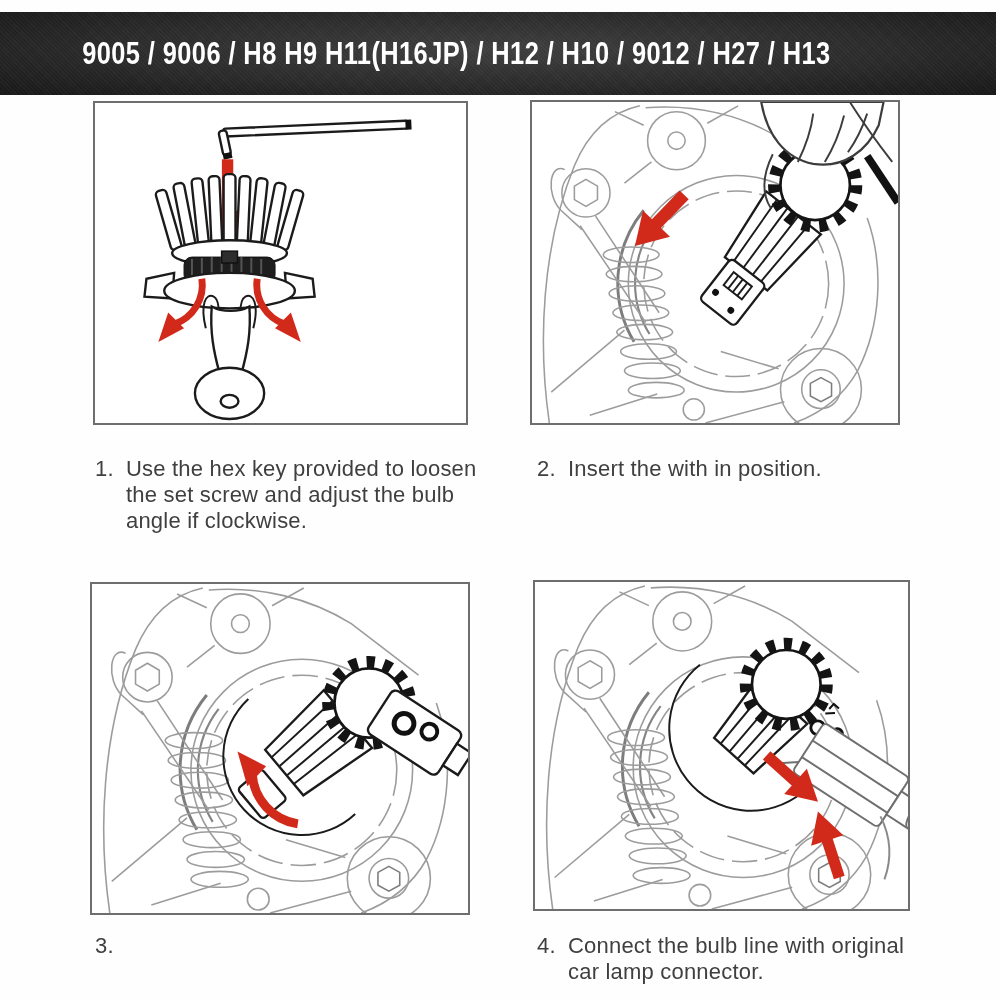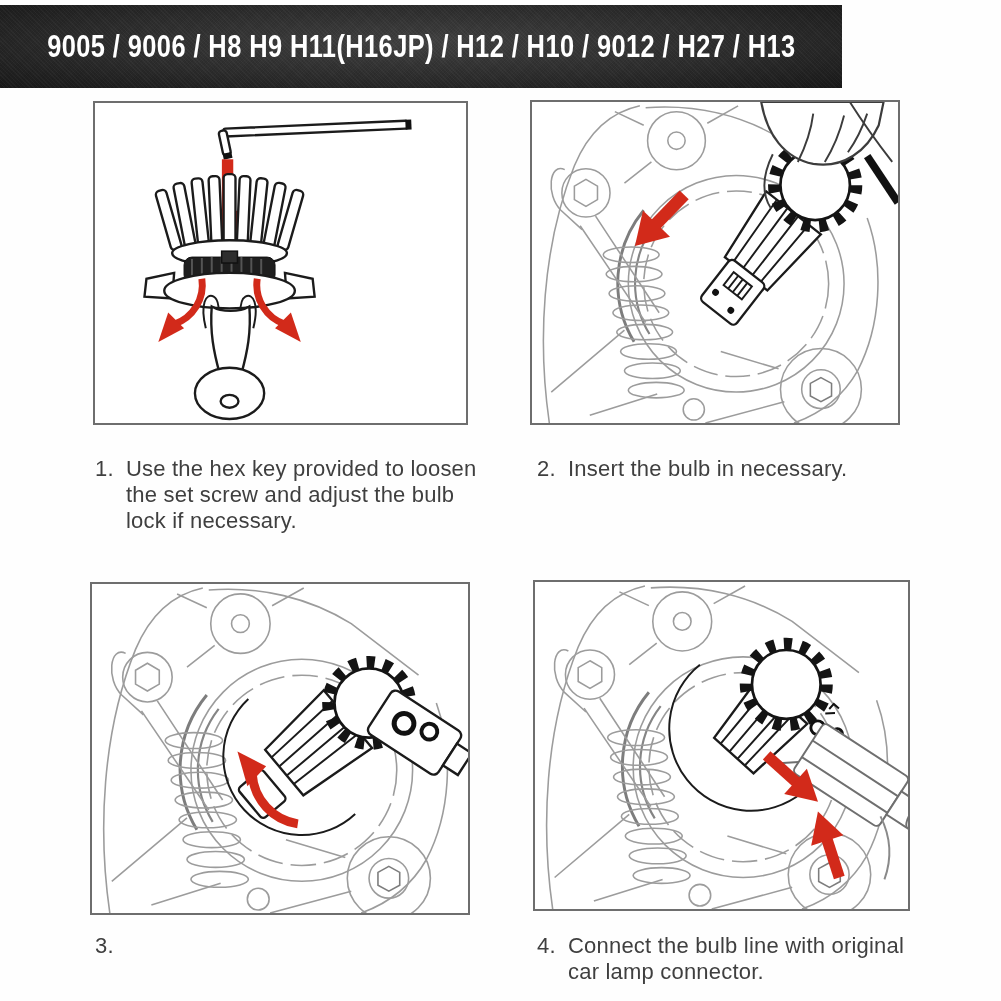--- a/index.html
+++ b/index.html
@@ -1,20 +1,20 @@
 <!DOCTYPE html>
 <html style="--accent-red: #d22a1a; --line-dark: #1b1b1b; --line-light: #9c9c9c; --panel-border: #6e6e6e; --caption-text: #3f3f3f; --header-bg: #2d2d2d; --header-text: #ffffff;"><head>
 <meta charset="utf-8">
 <style>
   html,body{margin:0;padding:0;background:#ffffff;}
   .page{position:relative;width:1001px;height:1001px;background:#fefefe;overflow:hidden;
         font-family:"Liberation Sans",sans-serif;}
   
-  .header{position:absolute;left:0;top:5px;width:842px;height:83px;
-          display:flex;align-items:center;justify-content:center;
+  .header{position:absolute;left:0;top:12px;width:996px;height:83px;
+          display:flex;align-items:center;
           background:
             repeating-linear-gradient(45deg, rgba(255,255,255,0.03) 0 1px, transparent 1px 3px),
             repeating-linear-gradient(-45deg, rgba(0,0,0,0.08) 0 1px, transparent 1px 2px),
             radial-gradient(ellipse at 50% 45%, #424242 0%, #2d2d2d 55%, #191919 100%);}
   .header-title{color:#ffffff;font-weight:bold;font-size:31px;letter-spacing:.5px;
           white-space:nowrap;transform:scaleX(.82);}
   
   .panel{position:absolute;border:2px solid #6e6e6e;background:#ffffff;box-sizing:border-box;}
   .panel svg{display:block;width:100%;height:100%;}
   
@@ -243,26 +243,26 @@
 
       <use href="#red-arrow" class="red" transform="translate(236,176) rotate(42) scale(1.1,1.15)"></use>
       <use href="#red-arrow" class="red" transform="translate(310,300) rotate(-108) scale(1.1,1.15)"></use>
     </svg>
   </section>
 
   <div class="caption" style="left:95px;top:456px;width:400px">
     <span class="num">1.</span>
     <span class="txt">Use the hex key provided to loosen
 the set screw and adjust the bulb
-lock if necessary.</span>
+angle if clockwise.</span>
   </div>
 
   <div class="caption" style="left:537px;top:456px;width:420px">
     <span class="num">2.</span>
-    <span class="txt">Insert the bulb in necessary.</span>
+    <span class="txt">Insert the with in position.</span>
   </div>
 
   <div class="caption" style="left:95px;top:933px;width:400px">
     <span class="num">3.</span>
   </div>
 
   <div class="caption" style="left:537px;top:933px;width:420px">
     <span class="num">4.</span>
     <span class="txt">Connect the bulb line with original
 car lamp connector.</span>

